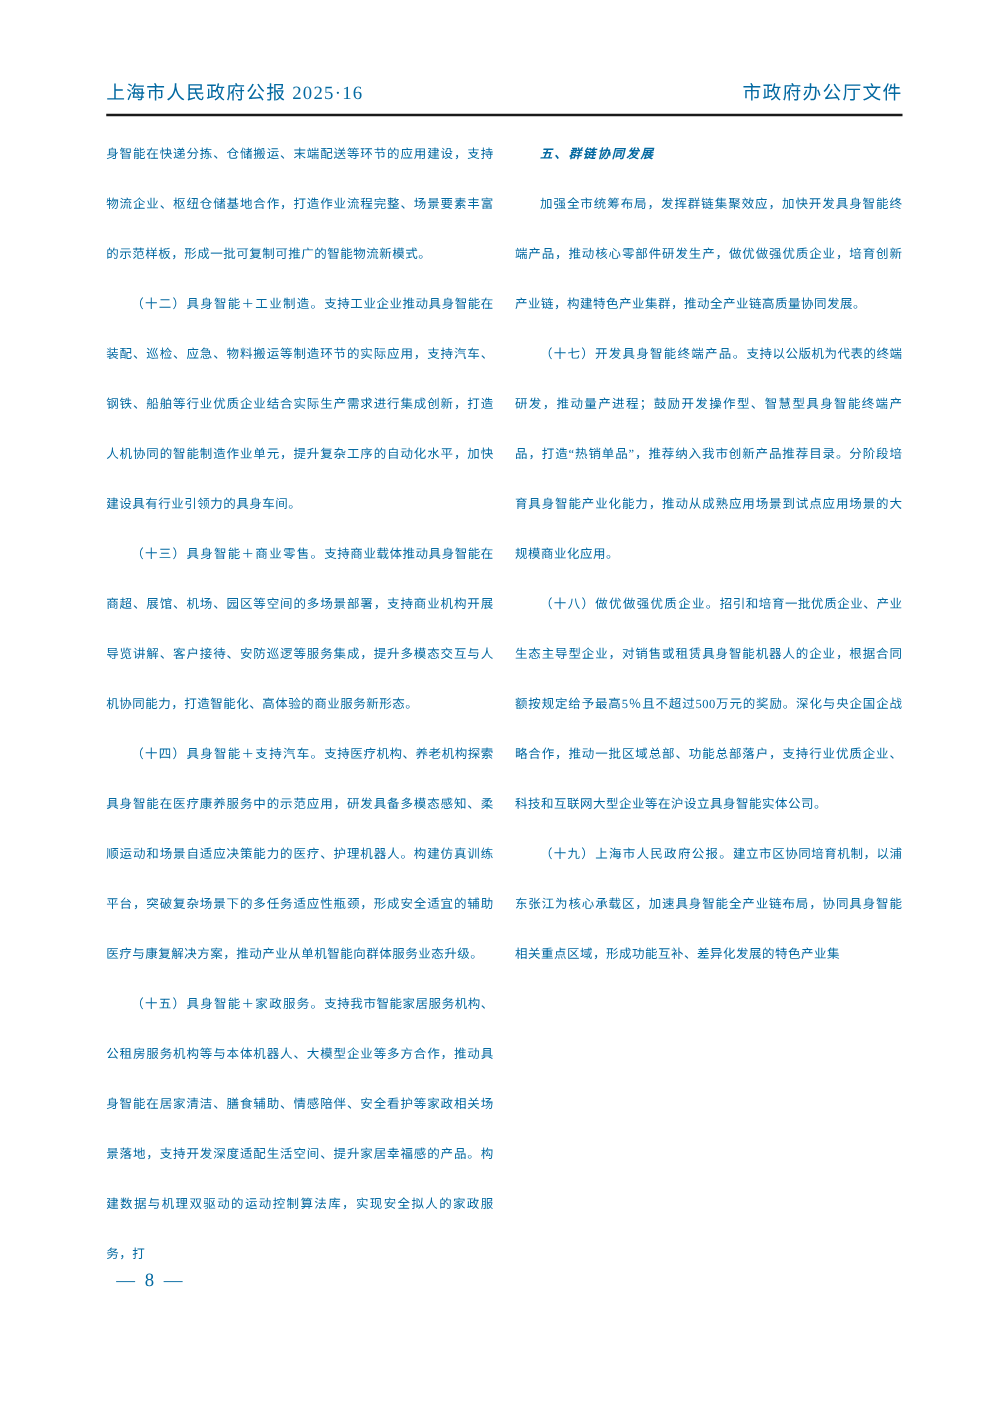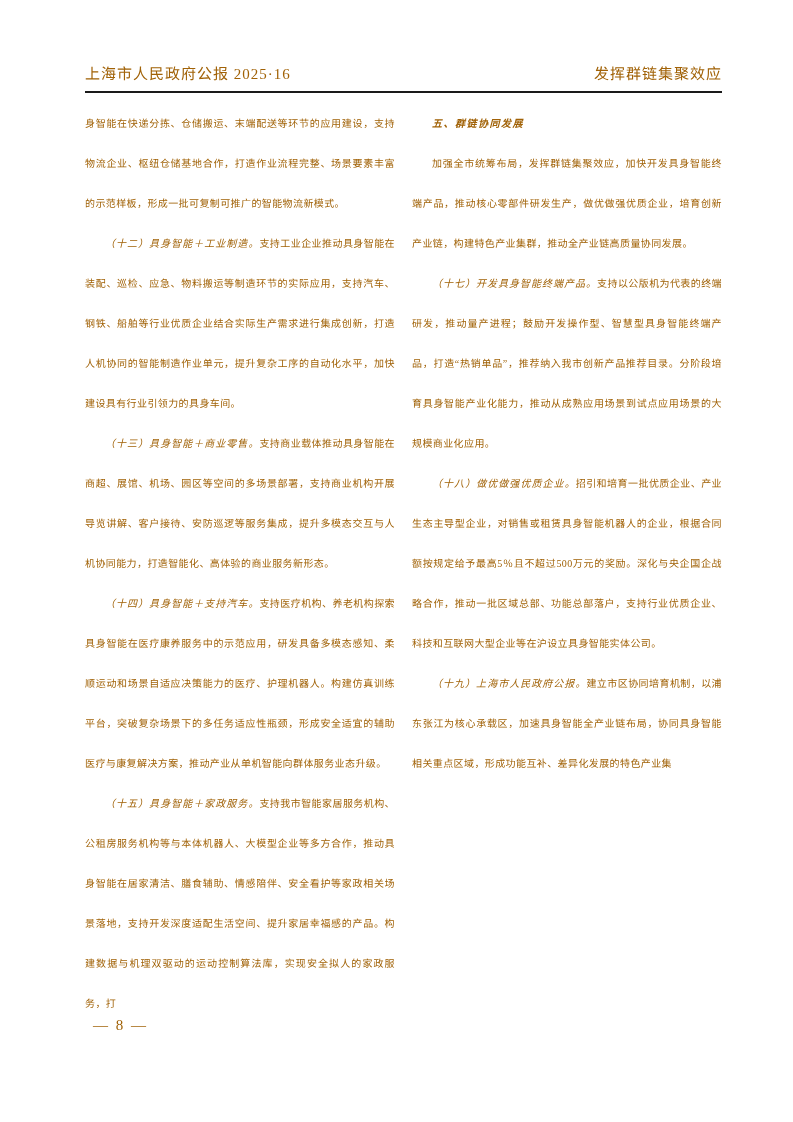--- a/index.html
+++ b/index.html
@@ -3,21 +3,21 @@
 <meta charset="utf-8">
 <style>
   html, body { margin: 0; padding: 0; background: #ffffff; }
   .page {
     position: relative;
     width: 785px;
     height: 1122px;
     background: #ffffff;
     overflow: hidden;
     font-family: "Liberation Serif", "DejaVu Serif", serif;
-    color: #a16207;
+    color: #0369a1;
   }
   .header {
     position: absolute;
     top: 62px; left: 85px;
     width: 637px;
     display: flex;
     justify-content: space-between;
     align-items: baseline;
     font-size: 15px;
     letter-spacing: 1px;
@@ -39,21 +39,20 @@
     width: 310px;
     font-size: 10px;
     line-height: 40px;
     text-align: justify;
     text-justify: inter-character;
     letter-spacing: 0.4px;
   }
   .para { margin: 0; text-indent: 2em; }
   .para.cont { text-indent: 0; }
   .lead {
-    font-style: italic;
     letter-spacing: 1px;
   }
   .heading {
     margin: 0;
     text-indent: 2em;
     font-family: "Liberation Sans", "DejaVu Sans", sans-serif;
     font-weight: 700;
     letter-spacing: 1.5px;
     font-style: italic;
   }
@@ -65,21 +64,21 @@
     white-space: pre;
   }
 </style>
 </head>
 <body>
 
 <div class="page">
 
   <div class="header">
     <span>上海市人民政府公报 2025·16</span>
-    <span>发挥群链集聚效应</span>
+    <span>市政府办公厅文件</span>
   </div>
   <div class="hrule"></div>
 
   <div class="bodyarea">
 
     <div class="col">
       <p class="para cont"><span>身智能在快递分拣、仓储搬运、末端配送等环节的应用建设，支持物流企业、枢纽仓储基地合作，打造作业流程完整、场景要素丰富的示范样板，形成一批可复制可推广的智能物流新模式。</span></p>
       <p class="para"><span class="lead">（十二）具身智能＋工业制造。</span><span>支持工业企业推动具身智能在装配、巡检、应急、物料搬运等制造环节的实际应用，支持汽车、钢铁、船舶等行业优质企业结合实际生产需求进行集成创新，打造人机协同的智能制造作业单元，提升复杂工序的自动化水平，加快建设具有行业引领力的具身车间。</span></p>
       <p class="para"><span class="lead">（十三）具身智能＋商业零售。</span><span>支持商业载体推动具身智能在商超、展馆、机场、园区等空间的多场景部署，支持商业机构开展导览讲解、客户接待、安防巡逻等服务集成，提升多模态交互与人机协同能力，打造智能化、高体验的商业服务新形态。</span></p>
       <p class="para"><span class="lead">（十四）具身智能＋支持汽车。</span><span>支持医疗机构、养老机构探索具身智能在医疗康养服务中的示范应用，研发具备多模态感知、柔顺运动和场景自适应决策能力的医疗、护理机器人。构建仿真训练平台，突破复杂场景下的多任务适应性瓶颈，形成安全适宜的辅助医疗与康复解决方案，推动产业从单机智能向群体服务业态升级。</span></p>

